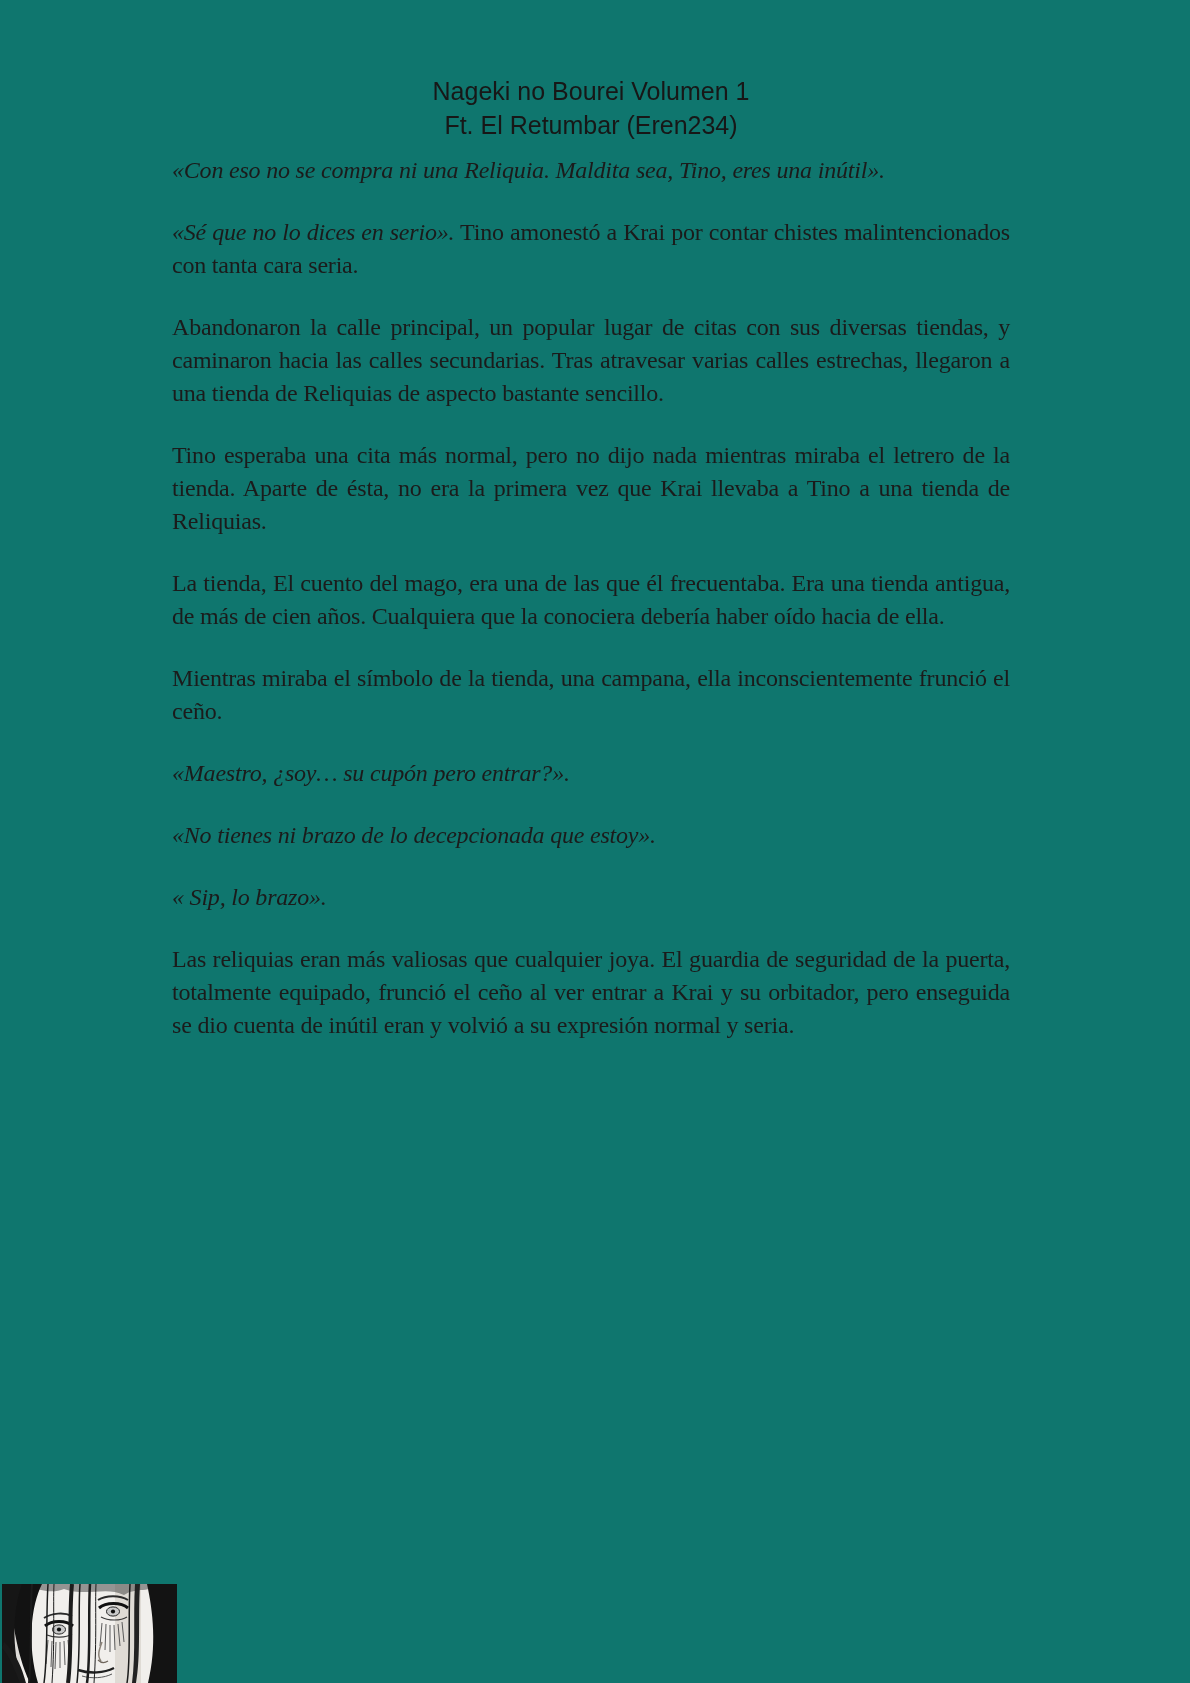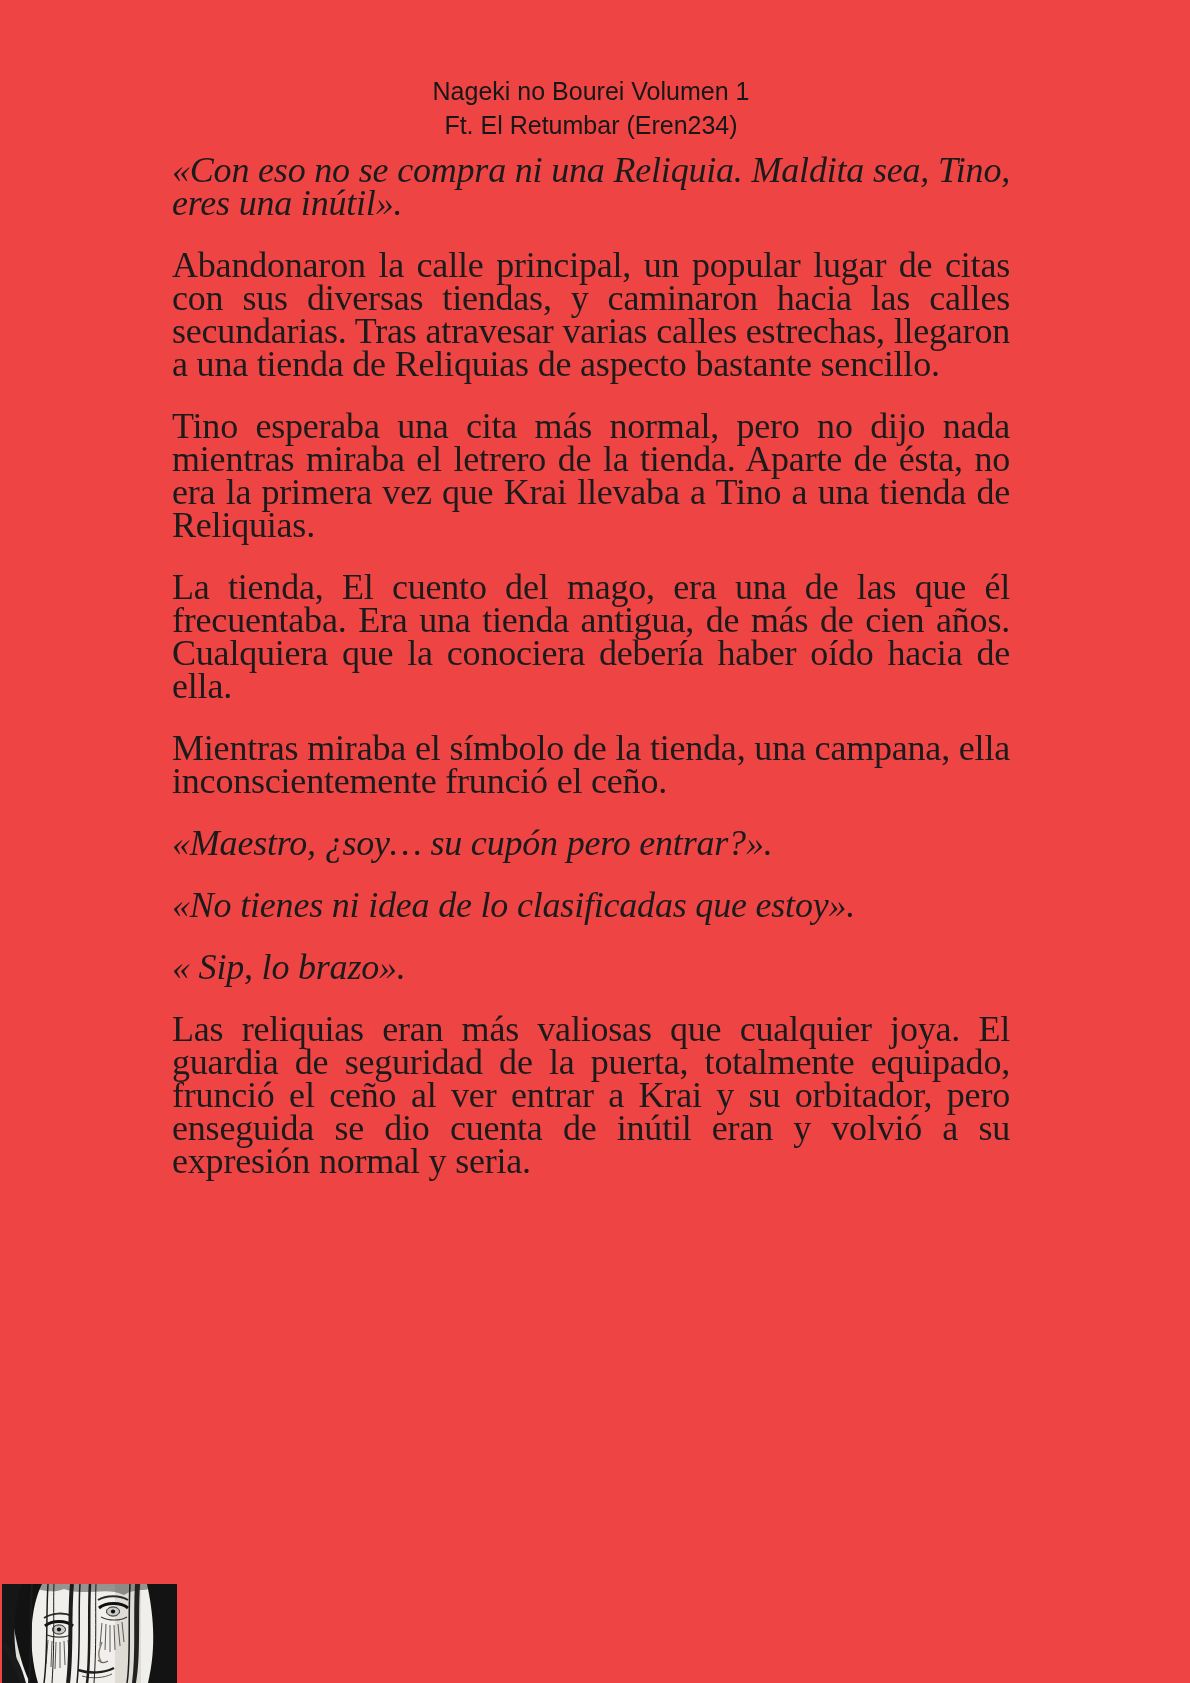--- a/index.html
+++ b/index.html
@@ -5,39 +5,39 @@
   html, body { margin: 0; padding: 0; }
   body {
     width: 1190px; height: 1683px;
     background: #ffffff;
     font-family: "Liberation Serif", serif;
     position: relative;
     overflow: hidden;
   }
   .page {
     position: absolute; inset: 0;
-    background: #ef4444;
+    background: #0f766e;
   }
   .content {
     position: absolute;
     left: 172px; right: 180px; top: 74px;
     color: #1b1b1b;
   }
   .doc-header { text-align: center; margin: 0 0 12px 0; }
   .doc-title, .doc-subtitle {
     font-family: "Liberation Sans", sans-serif;
     font-size: 25px;
     line-height: 34px;
     font-weight: 400;
     color: #171717;
     margin: 0;
     text-align: center;
   }
   .doc-body p.para {
-    font-size: 36px;
+    font-size: 24px;
     line-height: 33px;
     letter-spacing: -0.2px;
     margin: 0 0 29px 0;
     text-align: justify;
     color: #1b1b1b;
   }
   .doc-body p.para:last-child { margin-bottom: 0; }
   .italic { font-style: italic; }
   .footer-art {
     position: absolute;
@@ -51,26 +51,27 @@
 <body>
 
 <div class="page">
   <div class="content">
     <div class="doc-header">
       <p class="doc-title">Nageki no Bourei Volumen 1</p>
       <p class="doc-subtitle">Ft. El Retumbar (Eren234)</p>
     </div>
     <div class="doc-body">
         <p class="para"><span class="italic">«Con eso no se compra ni una Reliquia. Maldita sea, Tino, eres una inútil».</span></p>
+        <p class="para"><span class="italic">«Sé que no lo dices en serio».</span><span> Tino amonestó a Krai por contar chistes malintencionados con tanta cara seria.</span></p>
         <p class="para"><span>Abandonaron la calle principal, un popular lugar de citas con sus diversas tiendas, y caminaron hacia las calles secundarias. Tras atravesar varias calles estrechas, llegaron a una tienda de Reliquias de aspecto bastante sencillo.</span></p>
         <p class="para"><span>Tino esperaba una cita más normal, pero no dijo nada mientras miraba el letrero de la tienda. Aparte de ésta, no era la primera vez que Krai llevaba a Tino a una tienda de Reliquias.</span></p>
         <p class="para"><span>La tienda, El cuento del mago, era una de las que él frecuentaba. Era una tienda antigua, de más de cien años. Cualquiera que la conociera debería haber oído hacia de ella.</span></p>
         <p class="para"><span>Mientras miraba el símbolo de la tienda, una campana, ella inconscientemente frunció el ceño.</span></p>
         <p class="para"><span class="italic">«Maestro, ¿soy… su cupón pero entrar?».</span></p>
-        <p class="para"><span class="italic">«No tienes ni idea de lo clasificadas que estoy».</span></p>
+        <p class="para"><span class="italic">«No tienes ni brazo de lo decepcionada que estoy».</span></p>
         <p class="para"><span class="italic">« Sip, lo brazo».</span></p>
         <p class="para"><span>Las reliquias eran más valiosas que cualquier joya. El guardia de seguridad de la puerta, totalmente equipado, frunció el ceño al ver entrar a Krai y su orbitador, pero enseguida se dio cuenta de inútil eran y volvió a su expresión normal y seria.</span></p>
       </div>
   </div>
 
   <div class="footer-art">
     <svg viewBox="0 0 175 99" preserveAspectRatio="none">
 
       <rect x="0" y="0" width="175" height="99" fill="#dedcd8"></rect>
       <rect x="18" y="0" width="142" height="99" fill="#f1efec"></rect>

